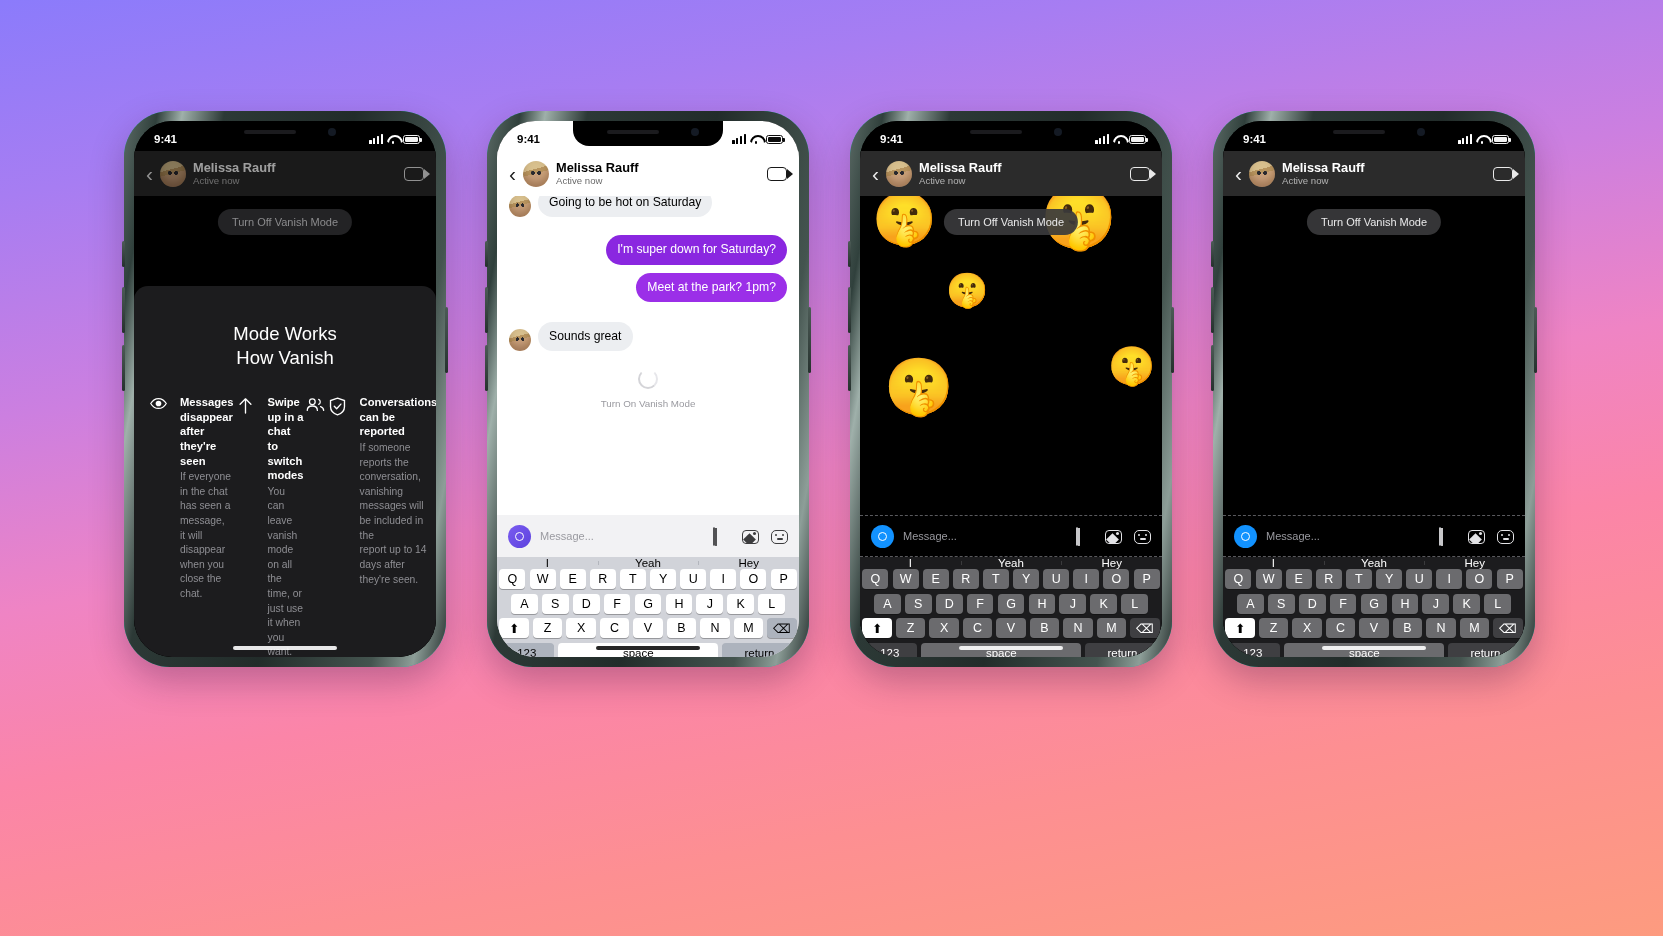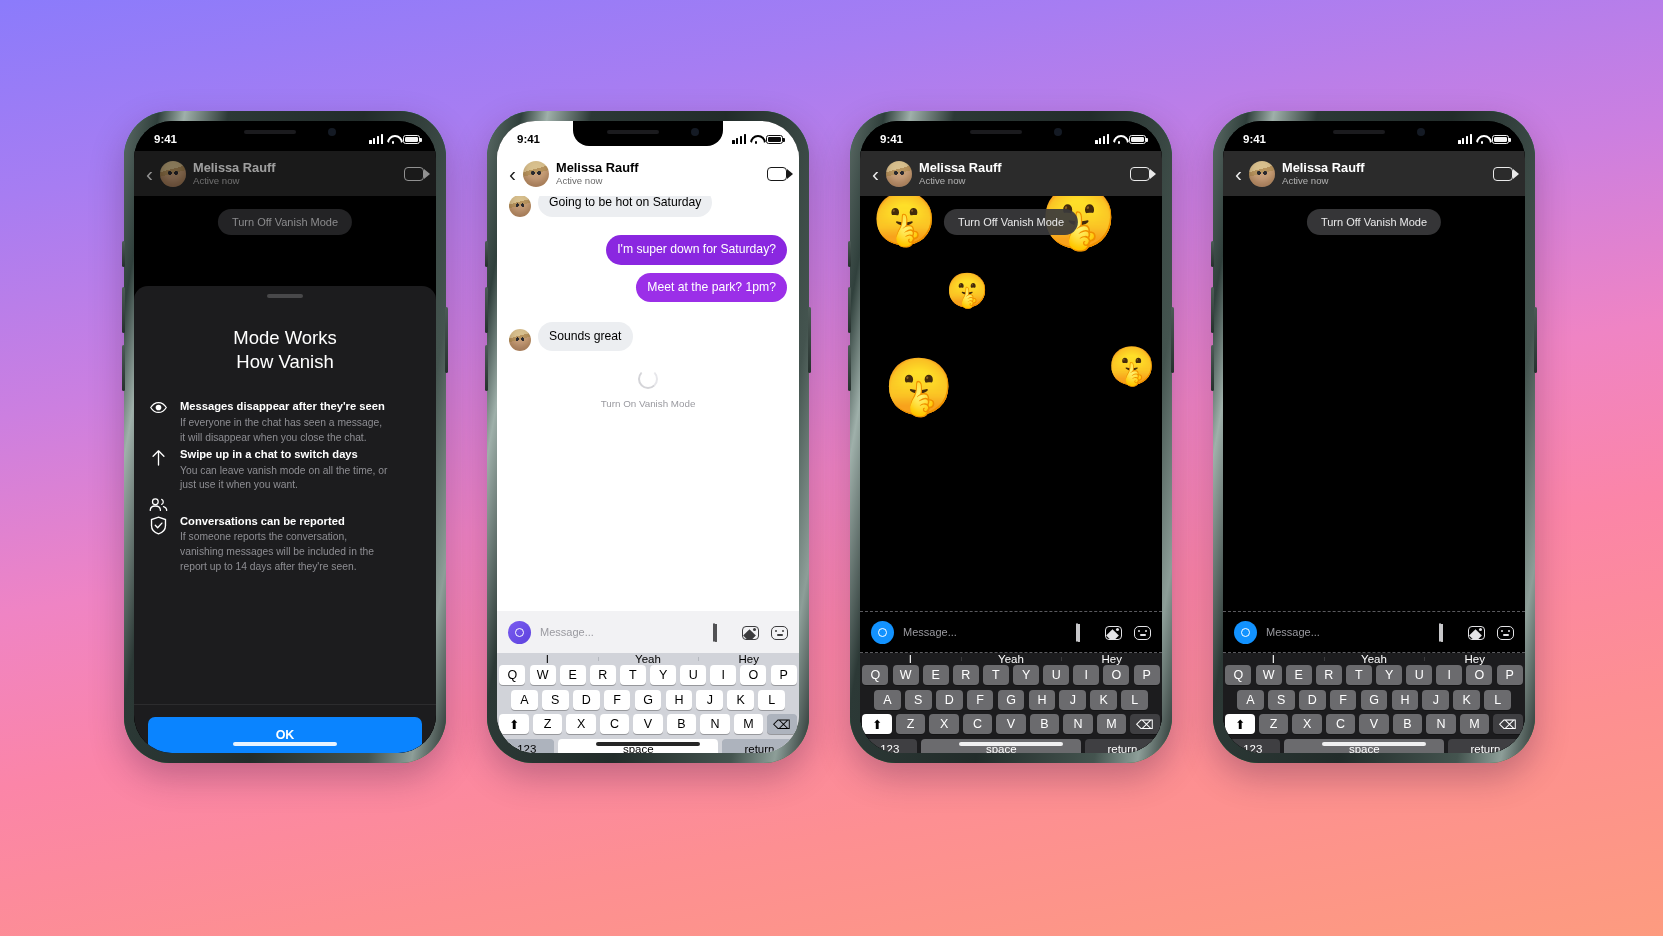--- a/index.html
+++ b/index.html
@@ -8,23 +8,23 @@
     font-family:"Liberation Sans", sans-serif;
     background:linear-gradient(170deg,#8b7bfb 0%, #a77df2 16%, #cc7fe0 34%, #ef84c4 50%, #fb85a8 64%, #fd8f92 80%, #fd9b7f 100%);
     position:relative;
   }
 
   .stage{position:absolute; inset:0;}
 
   
   .phone{
     position:absolute;
-    width:322px; height:652px;
+    width:322px; height:556px;
     border-radius:46px;
-    background:#15803d;
+    background:#14b8a6;
     padding:10px;
     box-shadow:0 14px 34px rgba(60,20,60,.30);
   }
   .phone::before{ 
     content:""; position:absolute; inset:0; border-radius:46px;
     background:linear-gradient(100deg,#5c6b66 0%, #30403c 8%, #9fb0aa 14%, #2c3936 24%, #222c2a 55%, #44544f 82%, #8d9e98 92%, #27312f 100%);
     z-index:0;
   }
   .phone .inner{
     position:absolute; left:10px; top:10px; right:10px; bottom:10px;
@@ -106,21 +106,21 @@
   .pill.muted{color:#8b8b8d; background:#232325;}
 
   
   .sheet{
     position:absolute; left:0; right:0; bottom:0; top:165px;
     background:#1c1c1e; border-top-left-radius:14px; border-top-right-radius:14px;
     display:flex; flex-direction:column; z-index:22;
   }
   .grabber{width:36px; height:4px; border-radius:2px; background:#48484a; margin:8px auto 0;}
   .sheet-title{text-align:center; font-size:18.5px; line-height:1.28; margin-top:28px; color:#fff; font-weight:400;}
-  .feat-list{margin-top:26px; padding:0 14px; display:flex; flex-direction:column; gap:2px;}
+  .feat-list{margin-top:26px; padding:0 14px; display:flex; flex-direction:row; gap:2px;}
   .feat{display:flex; gap:12px; align-items:flex-start;}
   .feat-ic{width:20px; flex:none; display:flex; justify-content:center; padding-top:2px; color:#fff;}
   .feat-h{font-size:11.2px; font-weight:bold; color:#fff; line-height:1.3;}
   .feat-p{font-size:10.3px; color:#8e8e93; line-height:1.42; margin-top:2px; white-space:pre-line;}
   .sheet-foot{margin-top:auto; border-top:1px solid #2c2c2e; padding:12px 14px 0;}
   .ok-btn{
     display:block; width:100%; background:#0a84ff; color:#fff; border:none;
     border-radius:7px; padding:11px 0; font-size:12.5px; font-weight:bold;
     font-family:inherit; cursor:pointer;
   }
@@ -268,21 +268,21 @@
               </span>
             </div>
 
             <div class="feat">
               <span class="feat-ic">
                 <svg width="15" height="17" viewBox="0 0 18 20">
                     <path d="M9 19V2M9 2 2.5 8.5M9 2l6.5 6.5" fill="none" stroke="#fff" stroke-width="1.6" stroke-linecap="round"></path>
                   </svg>
               </span>
               <span>
-                <div class="feat-h">Swipe up in a chat to switch days</div>
+                <div class="feat-h">Swipe up in a chat to switch modes</div>
                 <div class="feat-p">You can leave vanish mode on all the time, or
 just use it when you want.</div>
               </span>
             </div>
 
             <div class="feat">
               <span class="feat-ic">
                 <svg width="19" height="15" viewBox="0 0 24 18">
                     <circle cx="8" cy="5.5" r="3.6" fill="none" stroke="#fff" stroke-width="1.6"></circle>
                     <path d="M1.6 16.5c0-3.6 2.9-5.6 6.4-5.6s6.4 2 6.4 5.6" fill="none" stroke="#fff" stroke-width="1.6" stroke-linecap="round"></path>

